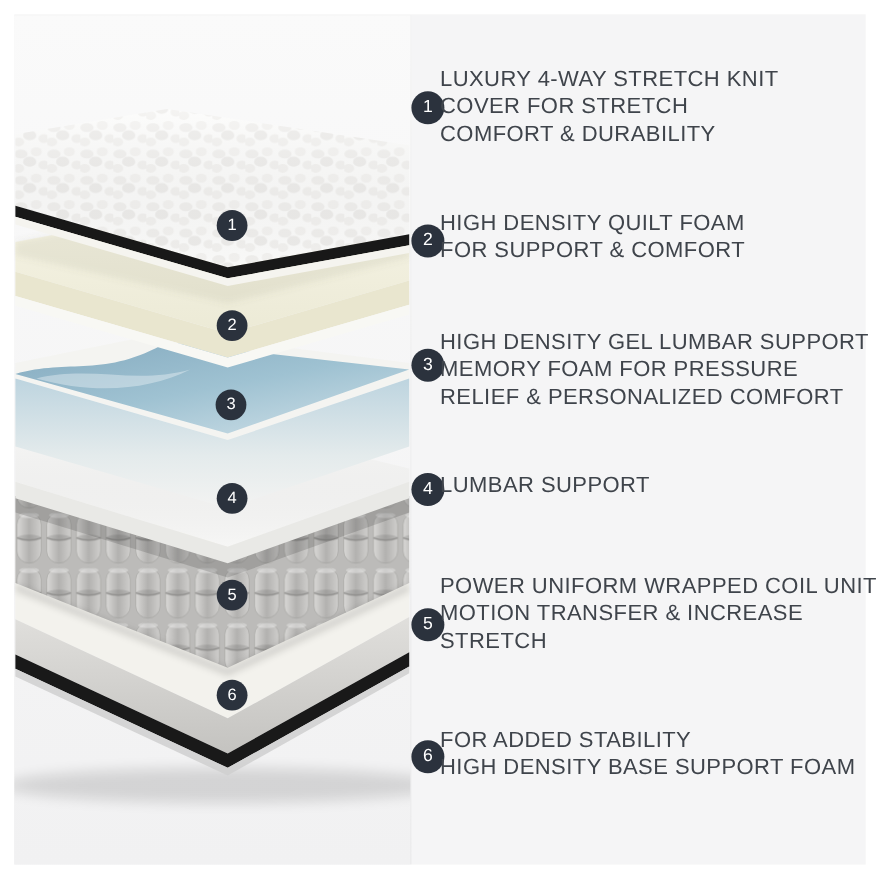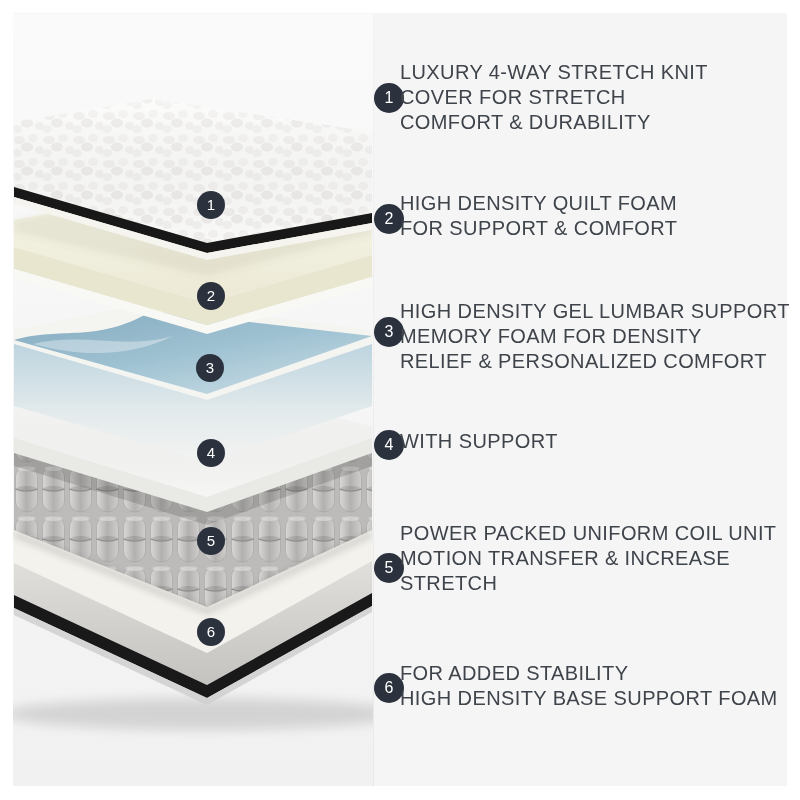--- a/index.html
+++ b/index.html
@@ -165,32 +165,32 @@
 
   <div class="callout-badge cb2">2</div>
   <div class="callout-text ct2">
     <div>HIGH DENSITY QUILT FOAM</div>
     <div>FOR SUPPORT &amp; COMFORT</div>
   </div>
 
   <div class="callout-badge cb3">3</div>
   <div class="callout-text ct3">
     <div>HIGH DENSITY GEL LUMBAR SUPPORT</div>
-    <div>MEMORY FOAM FOR DENSITY</div>
+    <div>MEMORY FOAM FOR PRESSURE</div>
     <div>RELIEF &amp; PERSONALIZED COMFORT</div>
   </div>
 
   <div class="callout-badge cb4">4</div>
   <div class="callout-text ct4">
-    <div>WITH SUPPORT</div>
+    <div>LUMBAR SUPPORT</div>
   </div>
 
   <div class="callout-badge cb5">5</div>
   <div class="callout-text ct5">
-    <div>POWER PACKED UNIFORM COIL UNIT</div>
+    <div>POWER UNIFORM WRAPPED COIL UNIT</div>
     <div>MOTION TRANSFER &amp; INCREASE</div>
     <div>STRETCH</div>
   </div>
 
   <div class="callout-badge cb6">6</div>
   <div class="callout-text ct6">
     <div>FOR ADDED STABILITY</div>
     <div>HIGH DENSITY BASE SUPPORT FOAM</div>
   </div>
 </div>

